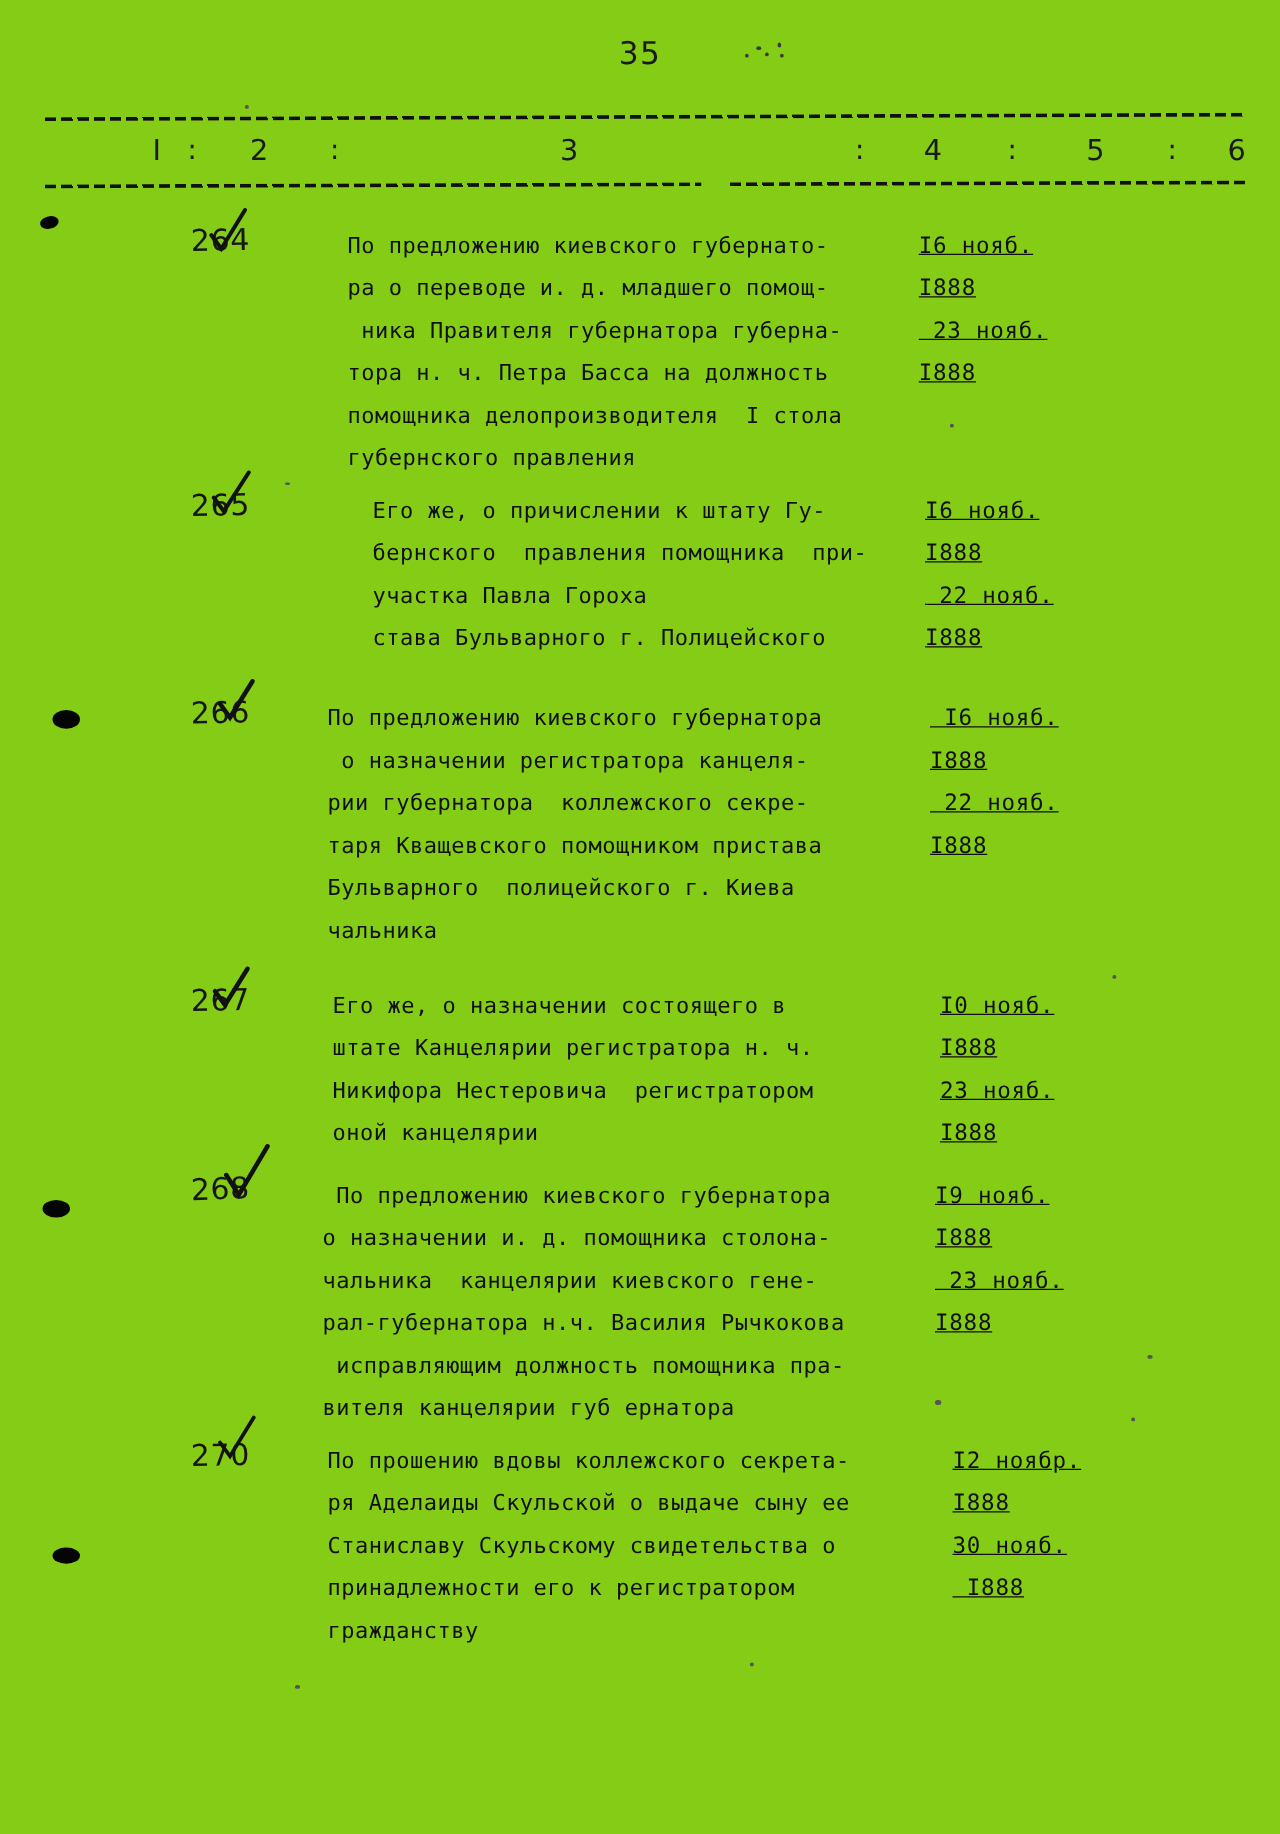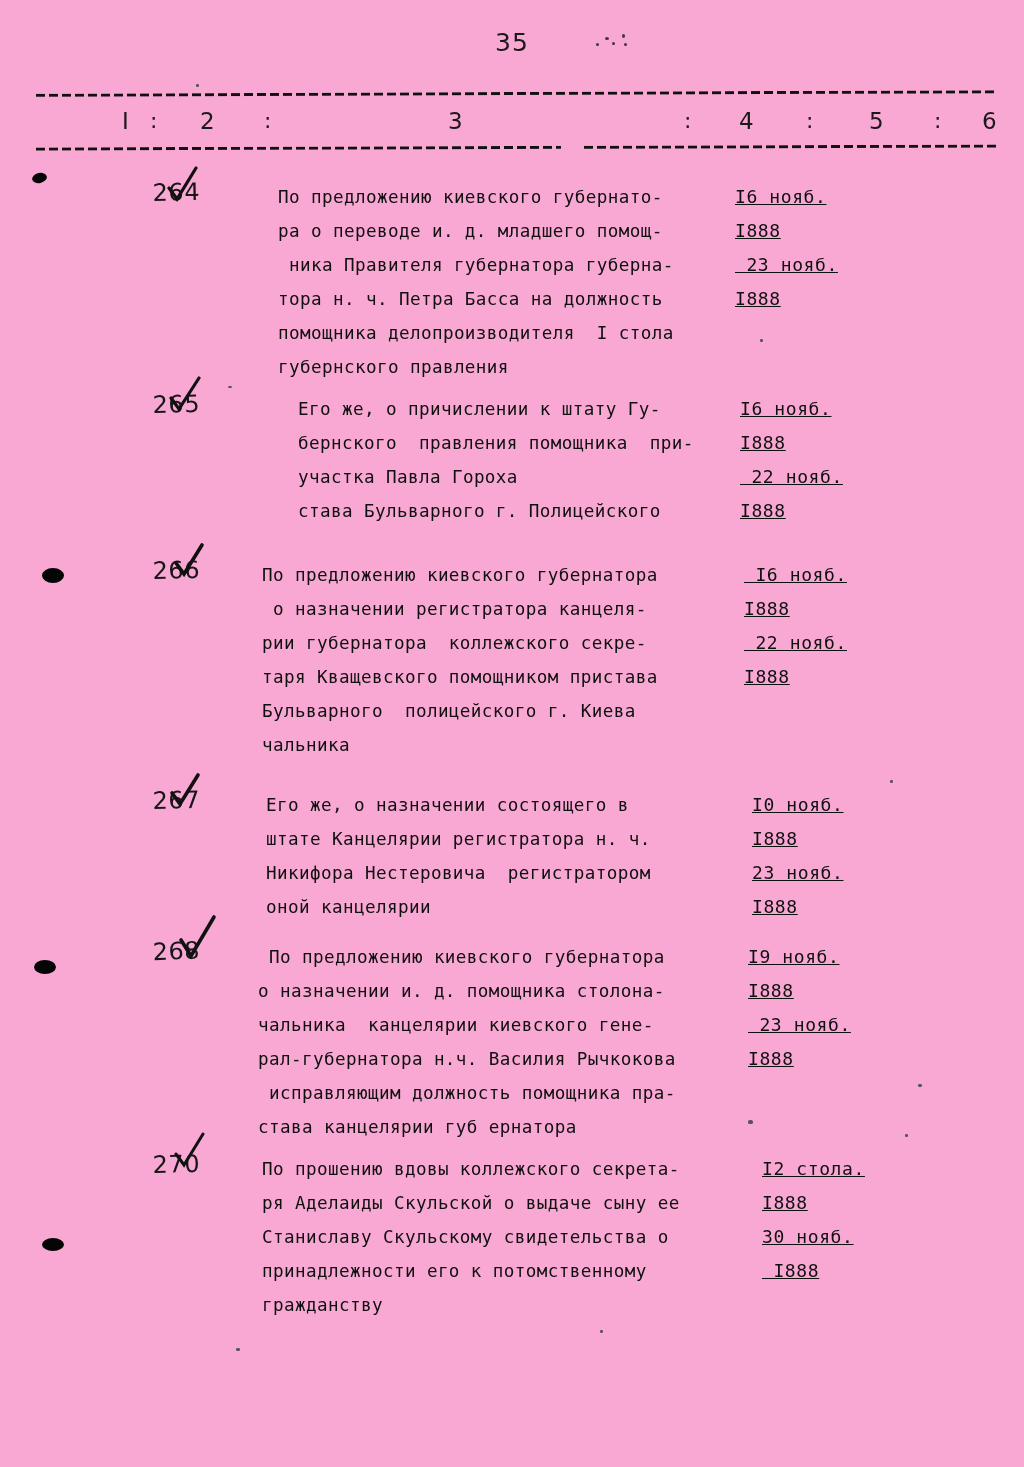--- a/index.html
+++ b/index.html
@@ -13,21 +13,21 @@
     position: relative;
     overflow: hidden;
     font-family: "DejaVu Sans Mono", monospace;
     color: #0d0d0d;
     -webkit-font-smoothing: none;
   }
 
   .page {
     position: absolute;
     inset: 0;
-    background: #f9a8d4;
+    background: #84cc16;
   }
 
   
   .folio {
     position: absolute;
     top: 28px;
     left: 0;
     width: 1024px;
     text-align: center;
     font-family: "DejaVu Sans", sans-serif;
@@ -319,45 +319,45 @@
       <svg viewBox="0 0 40 48">
           <path d="M3 26 L13 42 L36 3" fill="none" stroke="#111" stroke-width="3.6" stroke-linecap="round"></path>
         </svg>
     </div>
     <div class="entry-body" style="left:258px;">
       <span class="ln"> По предложению киевского губернатора</span>
       <span class="ln">о назначении и. д. помощника столона-</span>
       <span class="ln">чальника  канцелярии киевского гене-</span>
       <span class="ln">рал-губернатора н.ч. Василия Рычкокова</span>
       <span class="ln"> исправляющим должность помощника пра-</span>
-      <span class="ln">става канцелярии губ ернатора</span>
+      <span class="ln">вителя канцелярии губ ернатора</span>
     </div>
     <div class="entry-dates" style="left:748px;">
       <span class="dl">I9 нояб.</span>
       <span class="dl">I888</span>
       <span class="dl"> 23 нояб.</span>
       <span class="dl">I888</span>
     </div>
   </div>
 
   <div class="entry" style="top:1152px;">
     <div class="entry-num">270</div>
     <div class="check" style="left:172px; top:-20px;">
       <svg viewBox="0 0 34 40">
           <path d="M4 22 L12 33 L31 2" fill="none" stroke="#111" stroke-width="3" stroke-linecap="round"></path>
         </svg>
     </div>
     <div class="entry-body" style="left:262px;">
       <span class="ln">По прошению вдовы коллежского секрета-</span>
       <span class="ln">ря Аделаиды Скульской о выдаче сыну ее</span>
       <span class="ln">Станиславу Скульскому свидетельства о</span>
-      <span class="ln">принадлежности его к потомственному</span>
+      <span class="ln">принадлежности его к регистратором</span>
       <span class="ln">гражданству</span>
     </div>
     <div class="entry-dates" style="left:762px;">
-      <span class="dl">I2 стола.</span>
+      <span class="dl">I2 ноябр.</span>
       <span class="dl">I888</span>
       <span class="dl">30 нояб.</span>
       <span class="dl"> I888</span>
     </div>
   </div>
 
 </div>
 
 </body></html>

